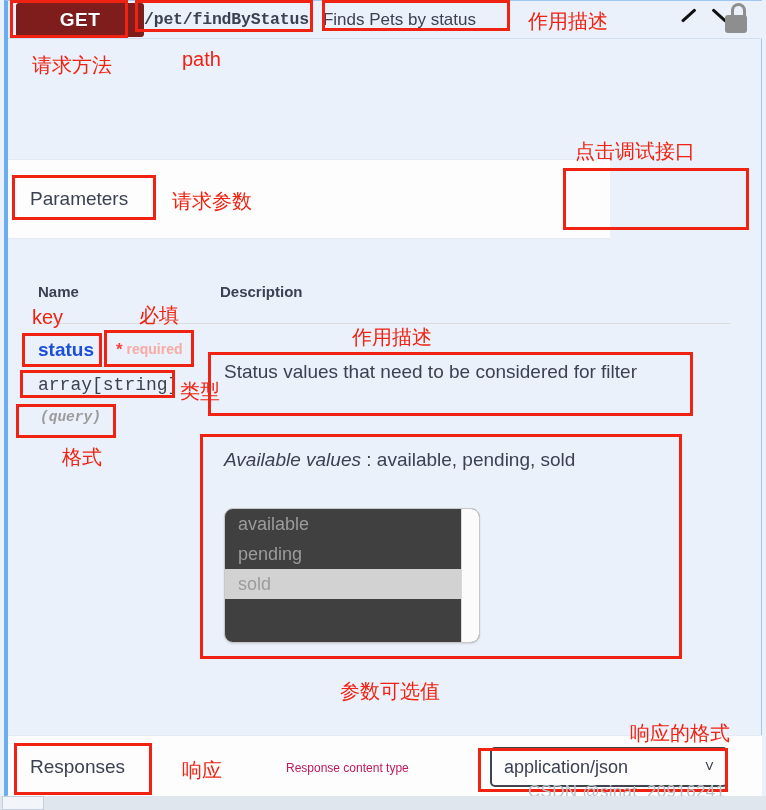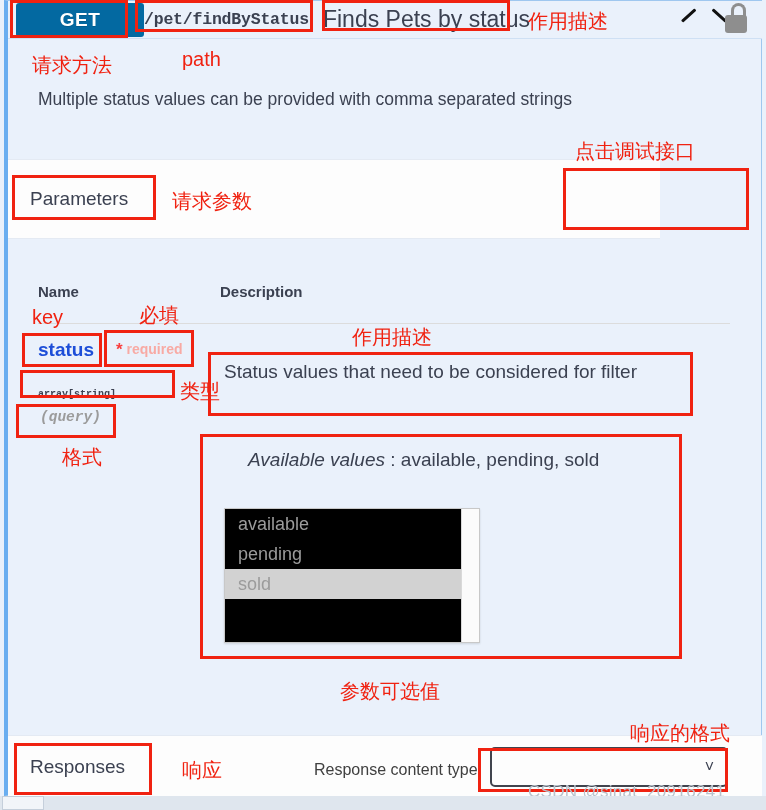--- a/index.html
+++ b/index.html
@@ -33,41 +33,41 @@
     left: 0; top: 0;
     width: 754px; height: 38px;
     display: flex;
     align-items: center;
     background: #eaf1fb;
     border-bottom: 1px solid #cfe0f4;
   }
   .method {
     width: 128px; height: 34px;
     margin-left: 8px;
-    background: #0369a1;
+    background: #7f1d1d;
     border-radius: 3px;
     color: #ffffff;
     font-size: 19px;
     font-weight: bold;
     letter-spacing: .5px;
     display: flex;
     align-items: center;
     justify-content: center;
     text-shadow: 0 1px 0 rgba(0,0,0,.12);
   }
   .path {
     font-family: "Liberation Mono", monospace;
     font-weight: bold;
     font-size: 16.5px;
     color: #3b4151;
     letter-spacing: -0.2px;
   }
   .opsummary {
     margin-left: 14px;
-    font-size: 23px;
+    font-size: 17px;
     color: #3b4151;
   }
 
   
   .chev {
     position: absolute;
     right: 52px; top: 6px;
     width: 30px; height: 26px;
   }
   .chev::before, .chev::after {
@@ -107,21 +107,21 @@
     position: absolute;
     left: 30px; top: 88px;
     font-size: 17.5px;
     color: #3b4151;
   }
 
   
   .band-params {
     position: absolute;
     left: 0; top: 158px;
-    width: 652px; height: 80px;
+    width: 602px; height: 80px;
     background: #fdfdfd;
     border-top: 1px solid #e4eaf3;
     border-bottom: 1px solid #e4eaf3;
   }
   .sec-title {
     position: absolute;
     font-size: 19px;
     color: #3b4151;
     font-weight: normal;
   }
@@ -175,24 +175,24 @@
   .p-req {
     position: absolute;
     left: 108px; top: 339px;
     font-size: 14px;
     color: #f8aaa4;
     font-weight: bold;
   }
   .p-req .star { color: #f93e3e; font-size: 17px; vertical-align: -1px; }
   .p-type {
     position: absolute;
-    left: 30px; top: 388px;
+    left: 30px; top: 374px;
     font-family: "Liberation Mono", monospace;
-    font-size: 10px;
-    font-weight: bold;
+    font-size: 18px;
+    font-weight: normal;
     color: #3b4151;
   }
   .p-in {
     position: absolute;
     left: 32px; top: 408px;
     font-family: "Liberation Mono", monospace;
     font-size: 14.5px;
     font-weight: bold;
     font-style: italic;
     color: #9b9b9b;
@@ -206,29 +206,29 @@
     line-height: 30px;
     color: #3b4151;
   }
 
   .avail {
     position: absolute;
     left: 216px; top: 448px;
     font-size: 19px;
     color: #3b4151;
   }
-  .avail em { font-style: italic; margin-left: 24px; }
+  .avail em { font-style: italic; }
 
   .listbox {
     position: absolute;
     left: 216px; top: 507px;
     width: 256px; height: 135px;
-    background: #000000;
+    background: #404040;
     border: 1px solid #c8c8c8;
-    border-radius: 0;
+    border-radius: 9px;
     box-shadow: 0 1px 2px rgba(0,0,0,.12);
     overflow: hidden;
   }
   .listbox .opt {
     height: 30px;
     line-height: 30px;
     padding-left: 13px;
     font-size: 18px;
     color: #9b9b9b;
   }
@@ -246,23 +246,22 @@
     position: absolute;
     left: 0; top: 734px;
     width: 754px; height: 62px;
     background: #fdfdfd;
     border-top: 1px solid #e4eaf3;
   }
   #resp-title { left: 22px; top: 20px; }
   .rct-label {
     position: absolute;
     left: 278px; top: 25px;
-    font-size: 16px;
-    color: #404040;
-    margin-left: 28px;
+    font-size: 12px;
+    color: #be185d;
   }
   .rct-select {
     position: absolute;
     left: 482px; top: 11px;
     width: 238px; height: 40px;
     background: #fdfdfd;
     border: 2px solid #41444e;
     border-radius: 5px;
     display: flex;
     align-items: center;
@@ -326,21 +325,20 @@
       <div class="method">GET</div>
       <div class="path">/pet/findByStatus</div>
       <div class="opsummary">Finds Pets by status</div>
       <div class="chev"></div>
       <div class="lock">
         <div class="shackle"></div>
         <div class="body"></div>
       </div>
     </div>
 
-    <div class="op-desc">Multiple status values can be provided with comma separated strings</div>
 
     <div class="band-params">
       <div class="sec-title" id="params-title">Parameters</div>
     </div>
 
     <div class="col-name">Name</div>
     <div class="col-desc">Description</div>
     <div class="hrule"></div>
 
     <div class="p-name">status</div>
@@ -361,20 +359,21 @@
       <div class="opt">available</div>
       <div class="opt">pending</div>
       <div class="opt sel">sold</div>
       <div class="track"></div>
     </div>
 
     <div class="band-resp">
       <div class="sec-title" id="resp-title">Responses</div>
       <div class="rct-label">Response content type</div>
       <div class="rct-select">
+        <span>application/json</span>
         <span class="caret">˅</span>
       </div>
     </div>
 
   </div>
 
   <div class="rbox" style="left:10px;  top:0px;   width:118px; height:38px;"></div>
   <div class="rbox" style="left:135px; top:0px;   width:178px; height:32px;"></div>
   <div class="rbox" style="left:322px; top:0px;   width:188px; height:31px;"></div>
   <div class="rbox" style="left:12px;  top:175px; width:144px; height:45px;"></div>

